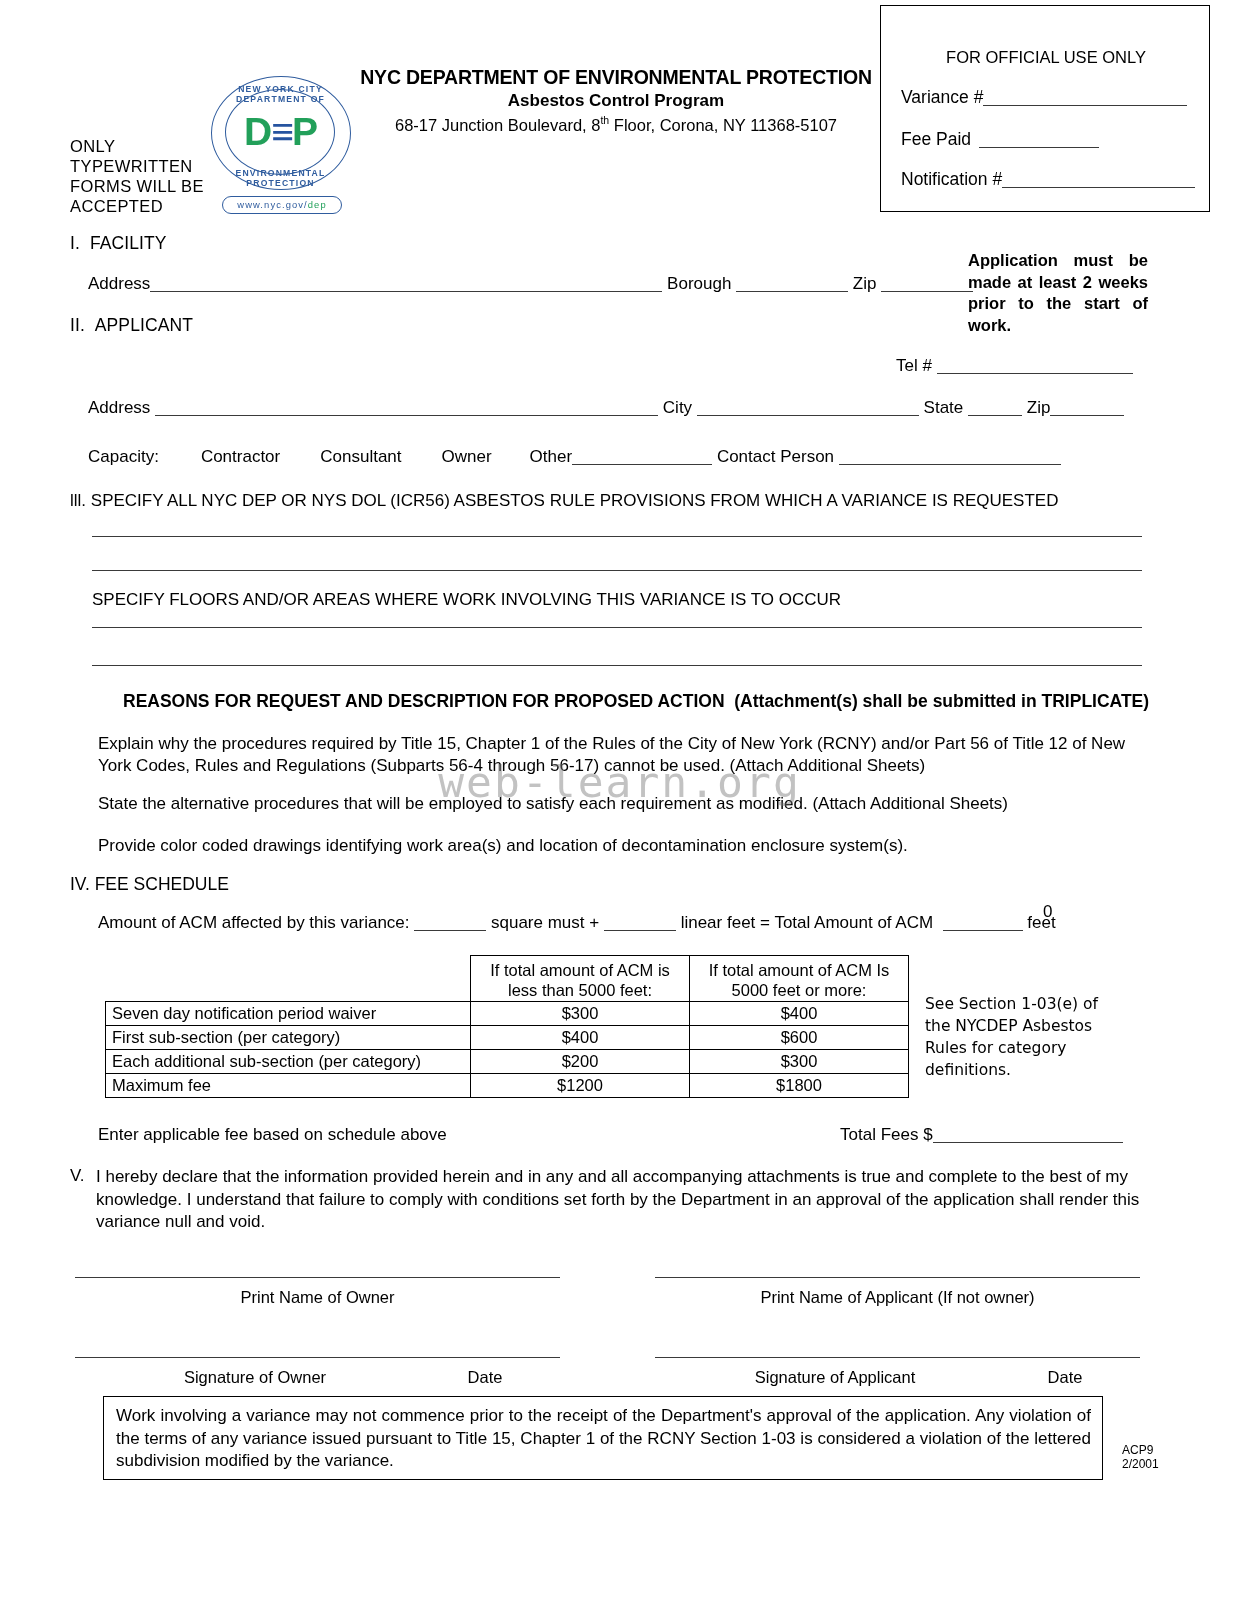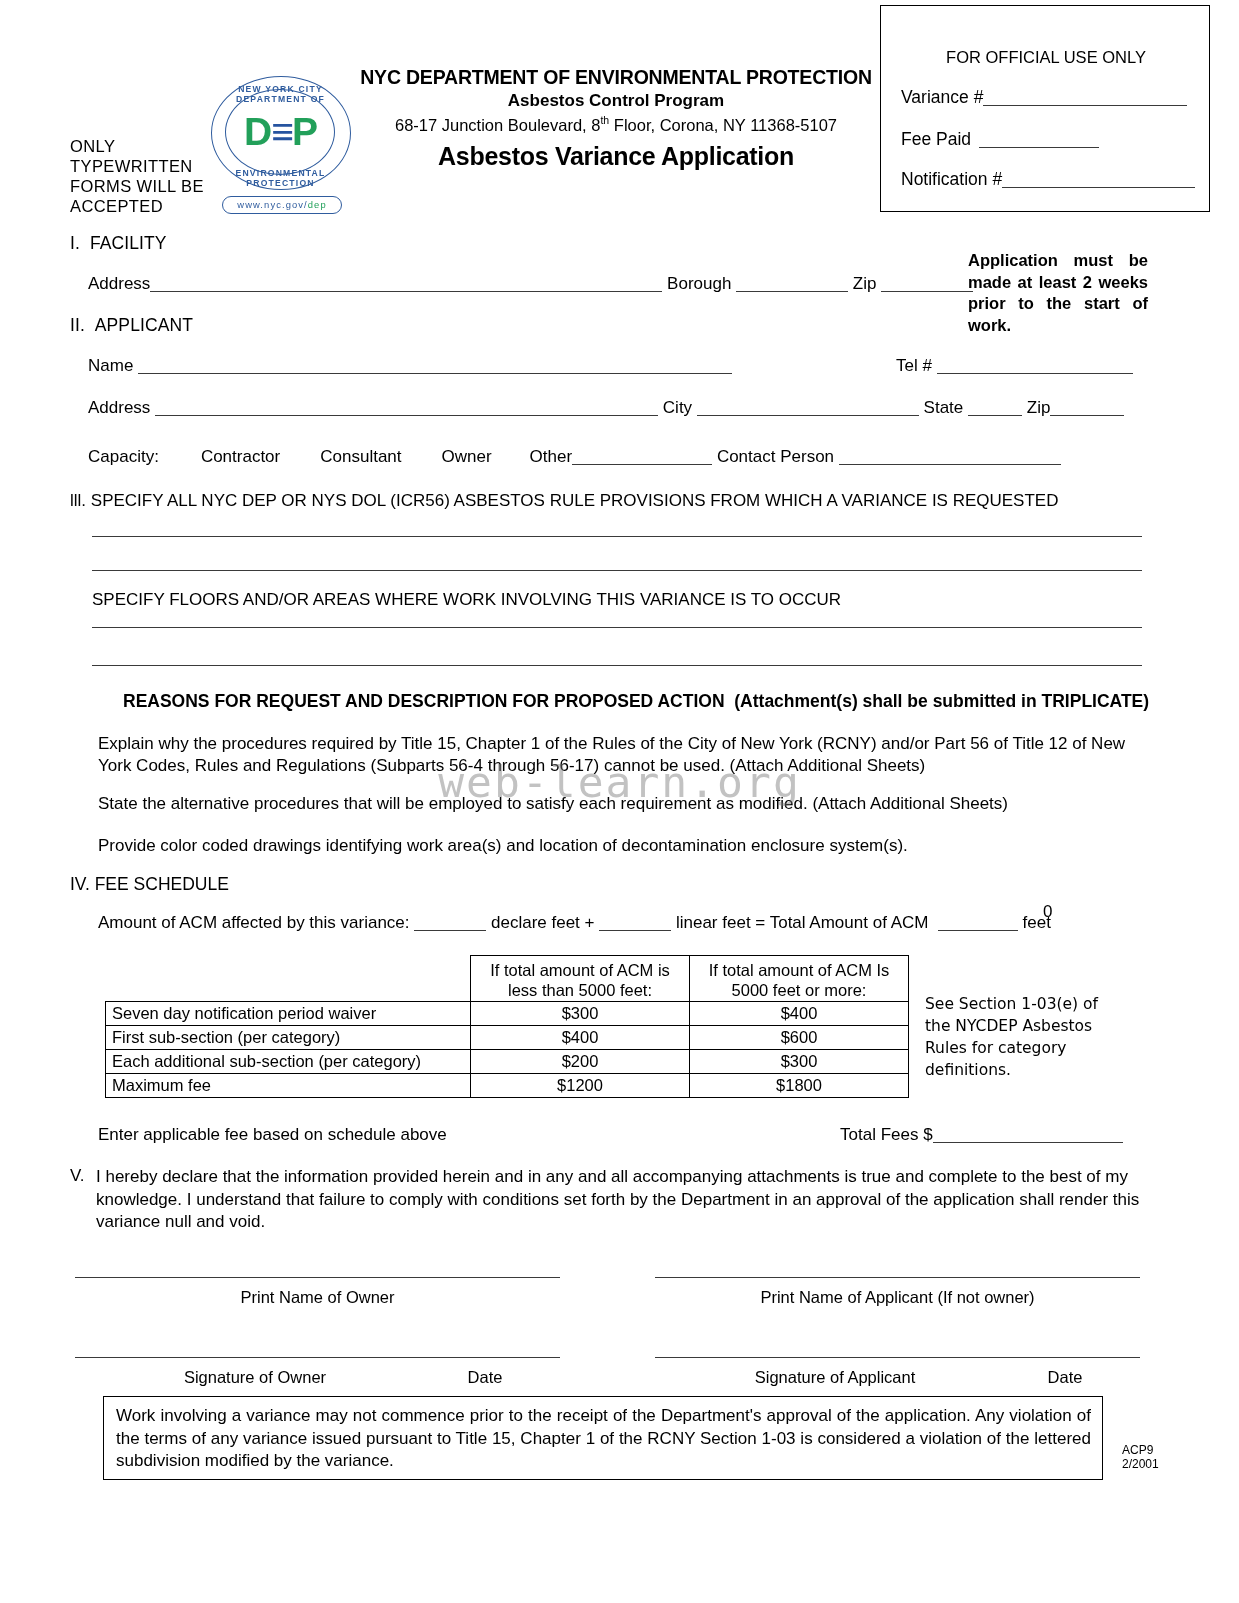--- a/index.html
+++ b/index.html
@@ -273,36 +273,34 @@
     <div class="logo-dep">
       <span>D</span><span class="wave">≡</span><span>P</span>
     </div>
     <div class="logo-arc bottom">ENVIRONMENTAL PROTECTION</div>
     <div class="logo-url"><span>www.nyc.gov/</span><span class="dep-g">dep</span></div>
   </div>
 
   <div class="abs dept-title">NYC DEPARTMENT OF ENVIRONMENTAL PROTECTION</div>
   <div class="abs dept-sub">Asbestos Control Program</div>
   <div class="abs dept-addr"><span>68-17 Junction Boulevard, 8</span><sup>th</sup><span> Floor, Corona, NY 11368-5107</span></div>
-  <div class="abs form-title">Asbestos Variance Application</div>
 
   <div class="abs official-box">
     <div class="official-title">FOR OFFICIAL USE ONLY</div>
     <div class="official-row r1"><span>Variance #</span><span class="ul" style="width:204px"></span></div>
     <div class="official-row r2"><span>Fee Paid</span><span class="ul" style="width:120px;margin-left:8px"></span></div>
     <div class="official-row r3"><span>Notification #</span><span class="ul" style="width:193px"></span></div>
   </div>
 
   <div class="abs s1 sec-head"><span>I.</span>&nbsp;&nbsp;<span>FACILITY</span></div>
 
   <div class="abs fac-addr"><span>Address</span><span class="ul" style="width:512px"></span>&nbsp;<span>Borough</span>&nbsp;<span class="ul" style="width:112px"></span>&nbsp;<span>Zip</span>&nbsp;<span class="ul" style="width:92px"></span></div>
 
   <div class="abs s2 sec-head"><span>II.</span>&nbsp;&nbsp;<span>APPLICANT</span></div>
 
-  <div class="abs app-name"><span>Name</span>&nbsp;<span class="ul" style="width:594px"></span></div>
 
   <div class="abs app-tel"><span>Tel #</span>&nbsp;<span class="ul" style="width:196px"></span></div>
 
   <div class="abs app-addr"><span>Address</span>&nbsp;<span class="ul" style="width:503px"></span>&nbsp;<span>City</span>&nbsp;<span class="ul" style="width:222px"></span>&nbsp;<span>State</span>&nbsp;<span class="ul" style="width:54px"></span>&nbsp;<span>Zip</span><span class="ul" style="width:74px"></span></div>
 
   <div class="abs app-cap"><span>Capacity:</span><span style="display:inline-block;width:42px"></span><span>Contractor</span><span style="display:inline-block;width:40px"></span><span>Consultant</span><span style="display:inline-block;width:40px"></span><span>Owner</span><span style="display:inline-block;width:38px"></span><span>Other</span><span class="ul" style="width:140px"></span>&nbsp;<span>Contact Person</span>&nbsp;<span class="ul" style="width:222px"></span></div>
 
   <div class="abs notice-2wk">Application must be made at least 2 weeks prior to the start of work.</div>
 
   <div class="abs s3"><span>lll.</span>&nbsp;<span>SPECIFY ALL NYC DEP OR NYS DOL (ICR56) ASBESTOS RULE PROVISIONS FROM WHICH A VARIANCE IS REQUESTED</span></div>
@@ -316,21 +314,21 @@
   <div class="abs longrule" style="top:665px"></div>
 
   <div class="abs reasons-head"><span>REASONS FOR REQUEST AND DESCRIPTION FOR PROPOSED ACTION</span>&nbsp;&nbsp;<span>(Attachment(s) shall be submitted in TRIPLICATE)</span></div>
 
   <div class="abs reasons-p" style="top:733px">Explain why the procedures required by  Title 15, Chapter 1 of the Rules of the City of New York (RCNY) and/or Part 56 of Title 12 of New York Codes, Rules and Regulations (Subparts 56-4 through 56-17) cannot be used.  (Attach Additional Sheets)</div>
   <div class="abs reasons-p" style="top:793px">State the alternative procedures that will be employed to satisfy each requirement as modified. (Attach Additional Sheets)</div>
   <div class="abs reasons-p" style="top:835px">Provide color coded drawings identifying work area(s) and location of decontamination enclosure system(s).</div>
 
   <div class="abs s4"><span>IV.</span>&nbsp;<span>FEE SCHEDULE</span></div>
 
-  <div class="abs acm-line"><span>Amount of ACM affected by this variance:</span>&nbsp;<span class="ul" style="width:72px"></span>&nbsp;<span>declare feet +</span>&nbsp;<span class="ul" style="width:72px"></span>&nbsp;<span>linear feet = Total Amount of ACM</span>&nbsp;&nbsp;<span class="ul" style="width:80px"></span>&nbsp;<span>feet</span></div>
+  <div class="abs acm-line"><span>Amount of ACM affected by this variance:</span>&nbsp;<span class="ul" style="width:72px"></span>&nbsp;<span>square must +</span>&nbsp;<span class="ul" style="width:72px"></span>&nbsp;<span>linear feet = Total Amount of ACM</span>&nbsp;&nbsp;<span class="ul" style="width:80px"></span>&nbsp;<span>feet</span></div>
 
   <div class="abs acm-zero">0</div>
 
   <table class="abs fee-table">
     <thead>
       <tr>
         <td class="hdr-blank label-col"></td>
         <td class="num-col">If total amount of ACM is less than 5000 feet:</td>
         <td class="num-col">If  total amount of ACM Is 5000 feet or more:</td>
       </tr>

